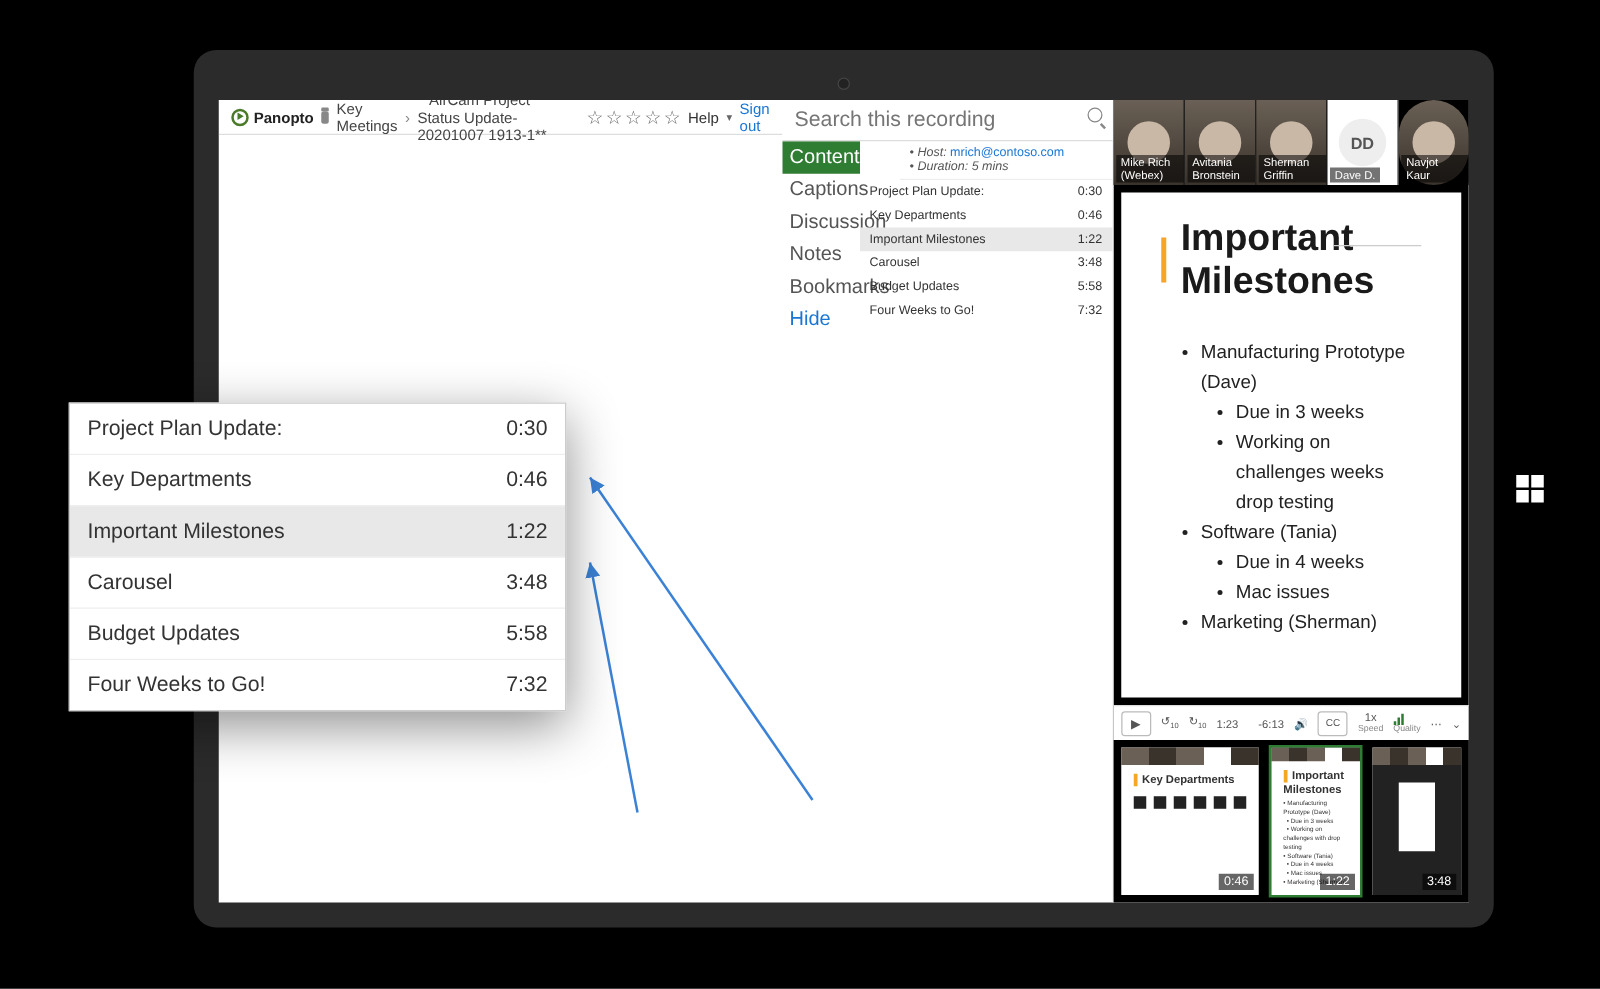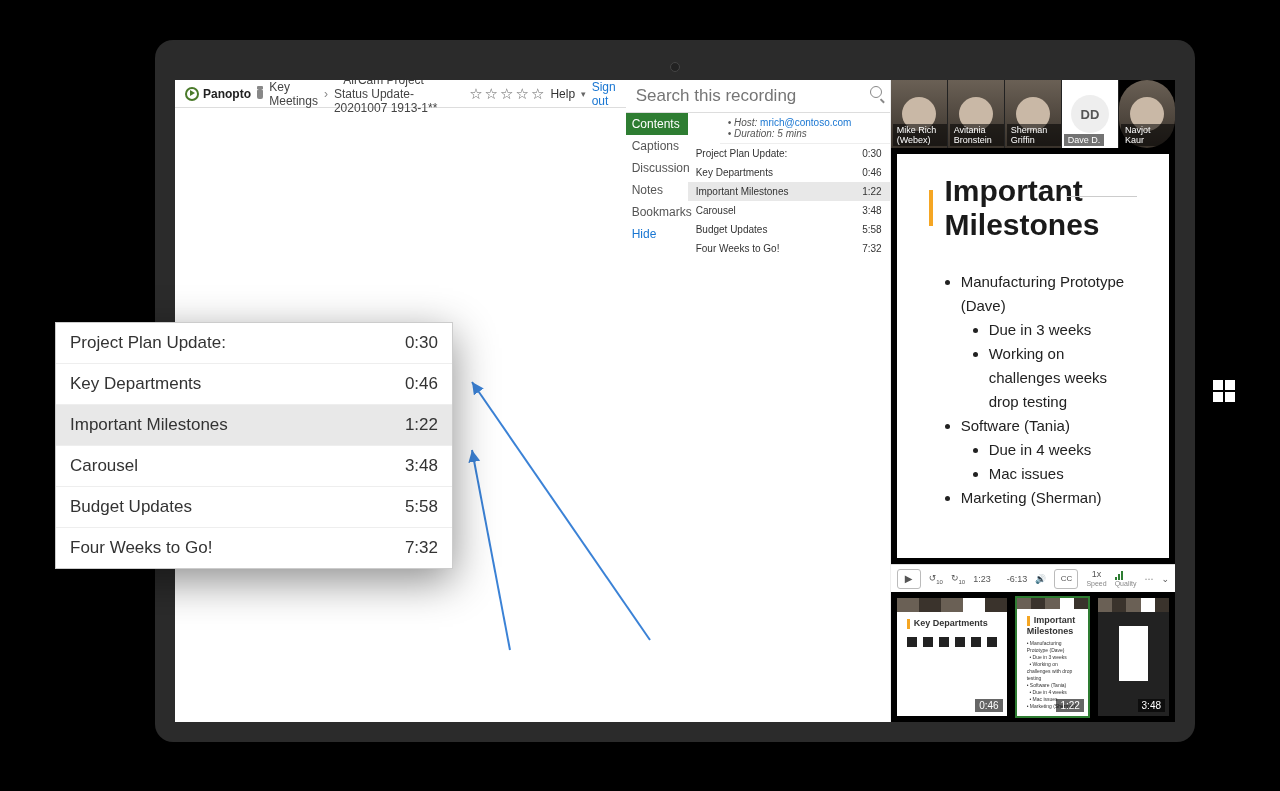--- a/index.html
+++ b/index.html
@@ -21,21 +21,21 @@
   .help { color: #333; }
   .signout { color: #1976d2; }
   .main { flex: 1; display: flex; min-height: 0; }
   .side { width: 265px; display: flex; flex-direction: column; border-right: 1px solid #eee; }
   .search { position: relative; border-bottom: 1px solid #ddd; }
   .search input { width: 100%; border: none; padding: 6px 26px 6px 10px; font-size: 17px; color: #888; outline: none; }
   .search .mag { position: absolute; right: 8px; top: 6px; width: 12px; height: 12px; border: 1.5px solid #888; border-radius: 50%; }
   .search .mag::after { content:""; position:absolute; right:-4px; bottom:-4px; width:5px; height:1.5px; background:#888; transform:rotate(45deg);}
   .side-body { display: flex; flex: 1; }
   .tabs { width: 62px; display: flex; flex-direction: column; }
-  .tab { font-size: 12px; padding: 4px 6px; color: #555; cursor: pointer; }
+  .tab { font-size: 16px; padding: 4px 6px; color: #555; cursor: pointer; }
   .tab.active { background: #2e7d32; color: #fff; }
   .tab.hide { color: #1976d2; }
   .contents { flex: 1; font-size: 10px; color: #333; }
   .meta { padding: 4px 8px; color: #555; font-style: italic; border-bottom: 1px solid #eee; margin-left: 32px; }
   .meta a { color: #1976d2; font-style: normal; }
   .toc-row { display: flex; justify-content: space-between; padding: 4px 8px; cursor: pointer; }
   .toc-row.sel { background: #e8e8e8; }
   .video-area { flex: 1; display: flex; flex-direction: column; background: #000; min-width: 0; }
   .participants { height: 68px; display: flex; background: #000; }
   .pcell { flex: 1; position: relative; border-right: 1px solid #222; background: linear-gradient(180deg,#6a6055,#3a332c); display:flex; align-items:center; justify-content:center; }

